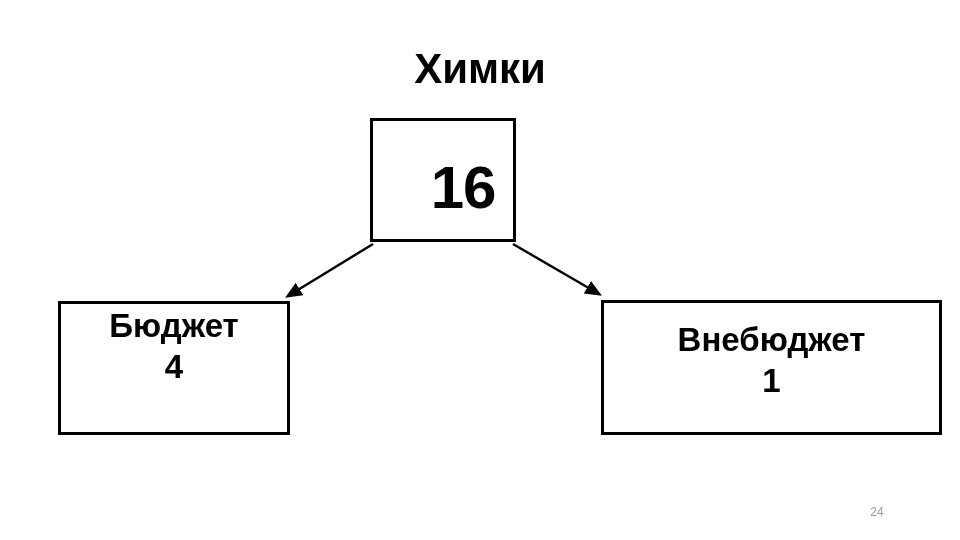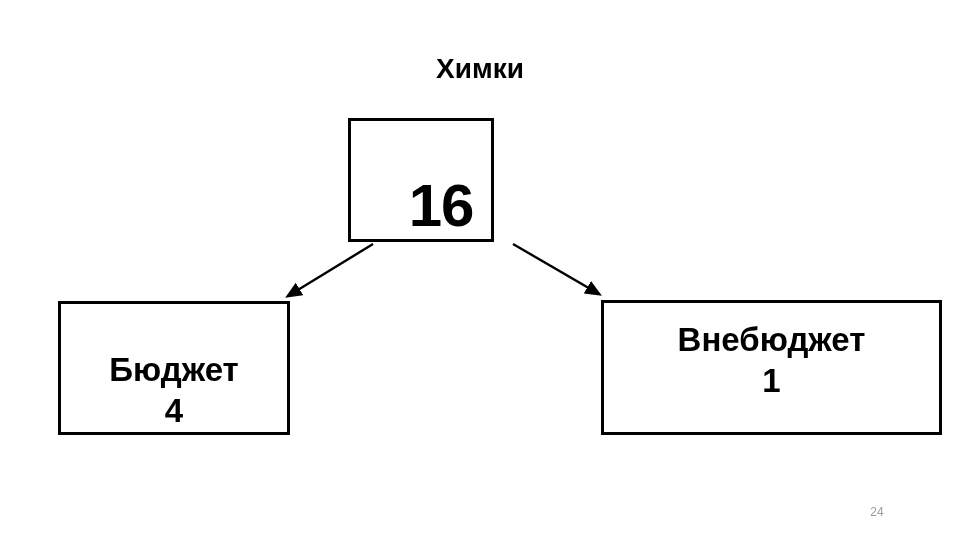--- a/index.html
+++ b/index.html
@@ -19,21 +19,21 @@
     overflow: hidden;
   }
 
   
   .slide-title {
     position: absolute;
     left: 0;
     top: 44px;
     width: 960px;
     text-align: center;
-    font-size: 28px;
+    font-size: 42px;
     font-weight: bold;
     line-height: 50px;
     letter-spacing: 0px;
     color: #000000;
     white-space: nowrap;
   }
 
   
   .node-box {
     position: absolute;
@@ -41,40 +41,40 @@
     background: #ffffff;
     border: 3px solid #000000;
     display: flex;
     flex-direction: column;
     align-items: center;
     font-weight: bold;
     color: #000000;
   }
 
   .node-top {
-    left: 348px;
+    left: 370px;
     top: 118px;
     width: 146px;
     height: 124px;
-    justify-content: flex-end;
+    justify-content: center;
     padding-top: 16px;
     padding-left: 40px;
   }
   .node-top .node-value {
     font-size: 60px;
     line-height: 66px;
     letter-spacing: -1px;
   }
 
   .node-left {
     left: 58px;
     top: 301px;
     width: 232px;
     height: 134px;
-    justify-content: flex-end;
+    justify-content: flex-start;
     padding-top: 2px;
   }
 
   .node-right {
     left: 567px;
     top: 300px;
     width: 341px;
     height: 135px;
     justify-content: flex-start;
     padding-top: 17px;

